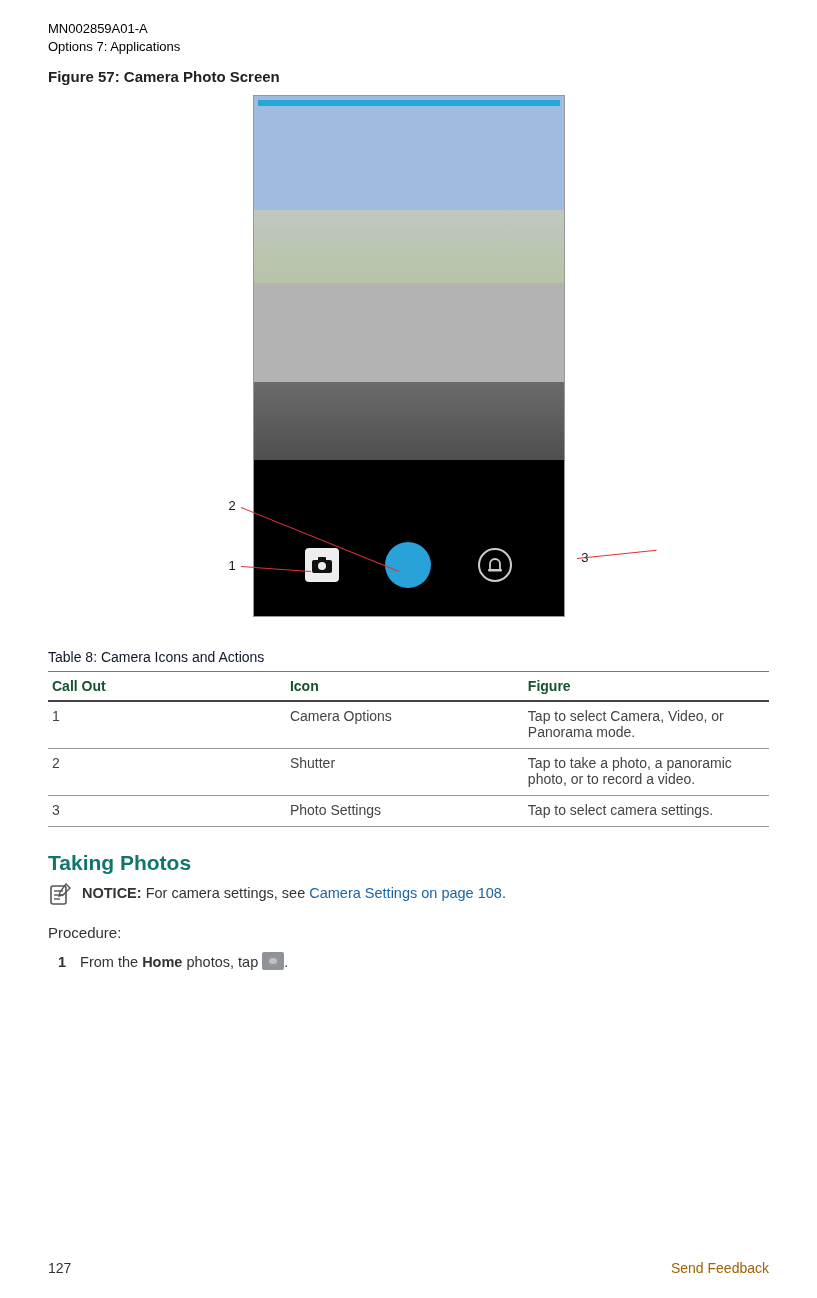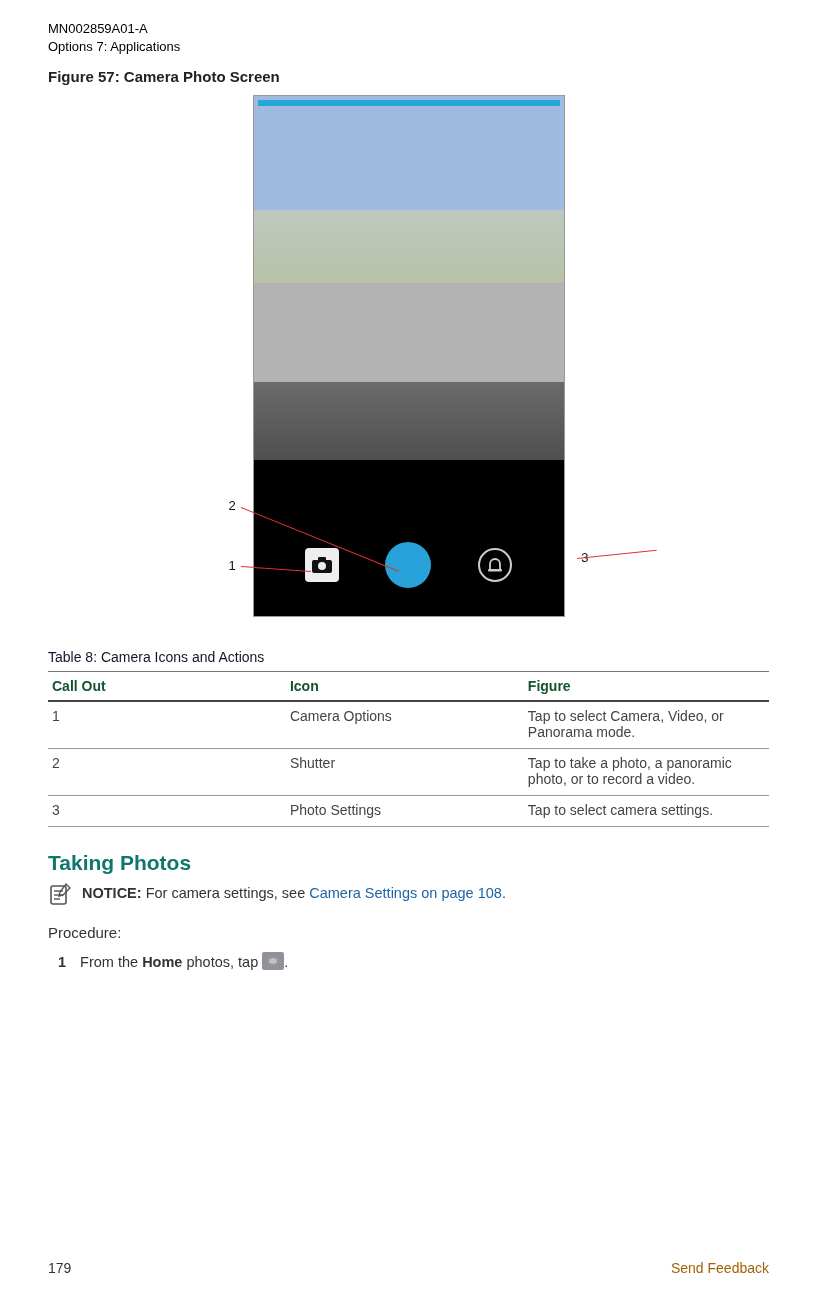--- a/index.html
+++ b/index.html
@@ -290,17 +290,17 @@
   <div class="step">
     <div class="step-num">1</div>
     <div class="step-body">
       <div>
         <span>From the </span><span class="bold">Home</span><span> photos, tap </span><span class="inline-icon"></span><span>.</span>
       </div>
     </div>
   </div>
 
   <div class="footer">
-    <span>179</span>
+    <span>127</span>
     <span class="send">Send Feedback</span>
   </div>
 
 </div>
 
 </body></html>

